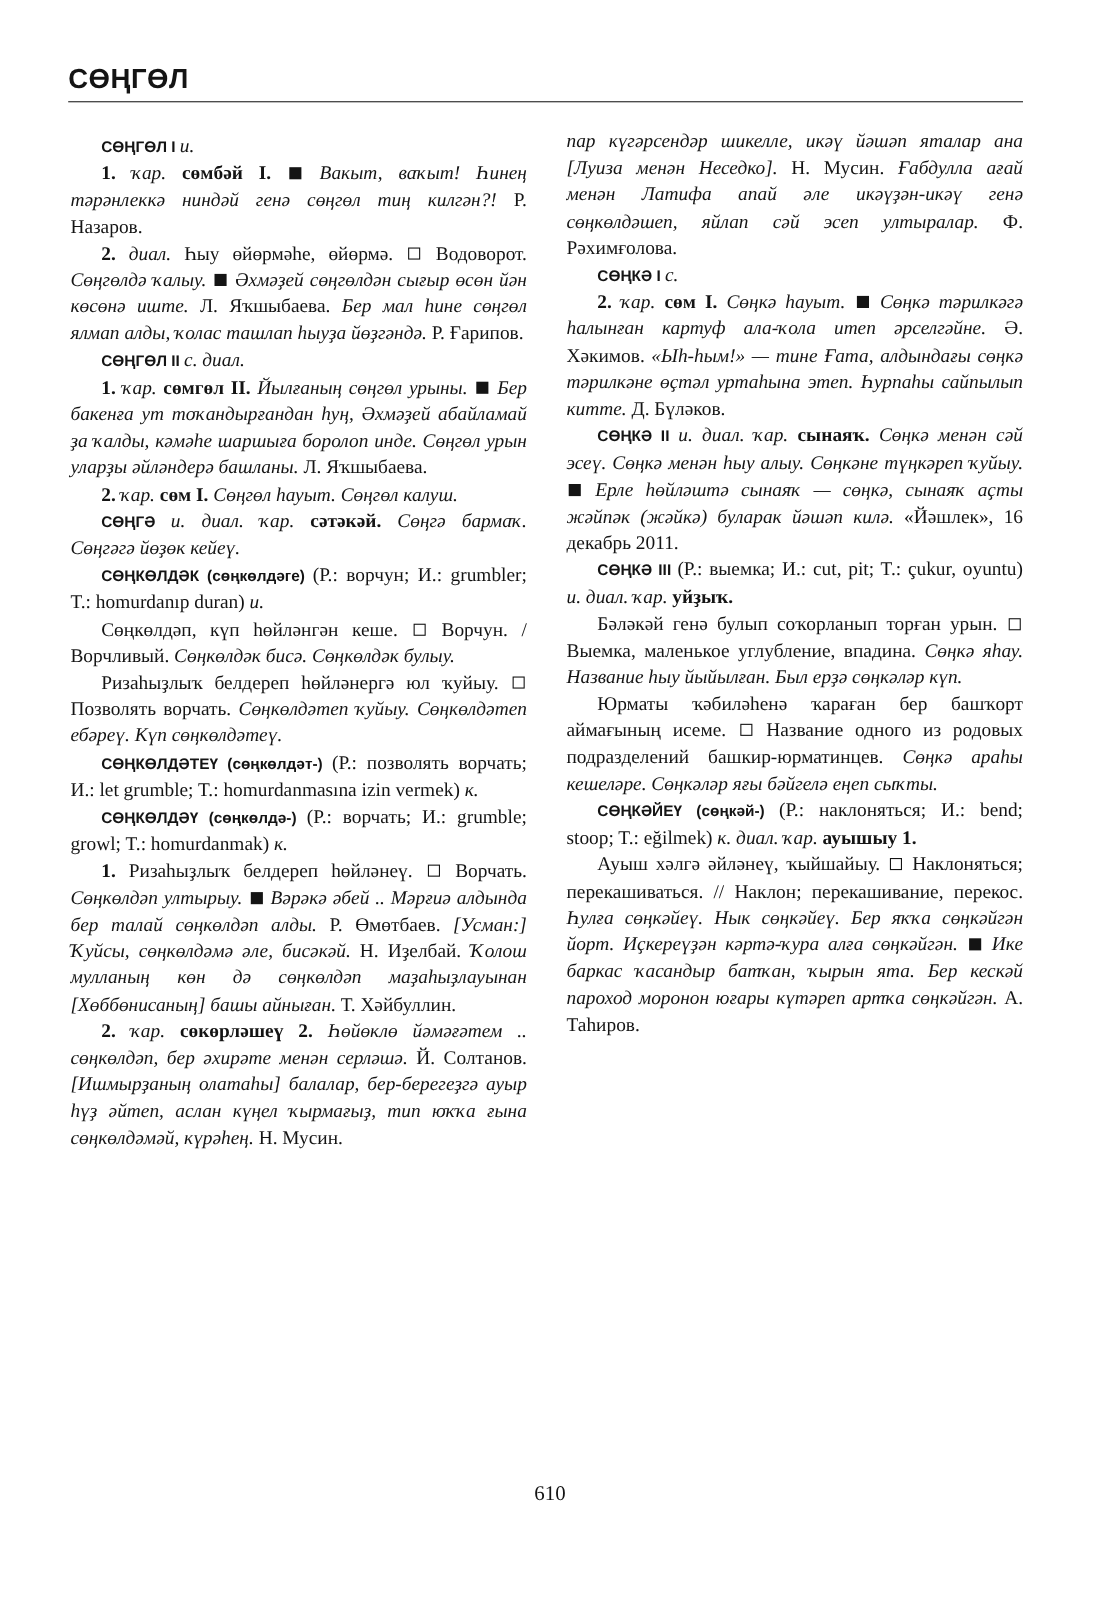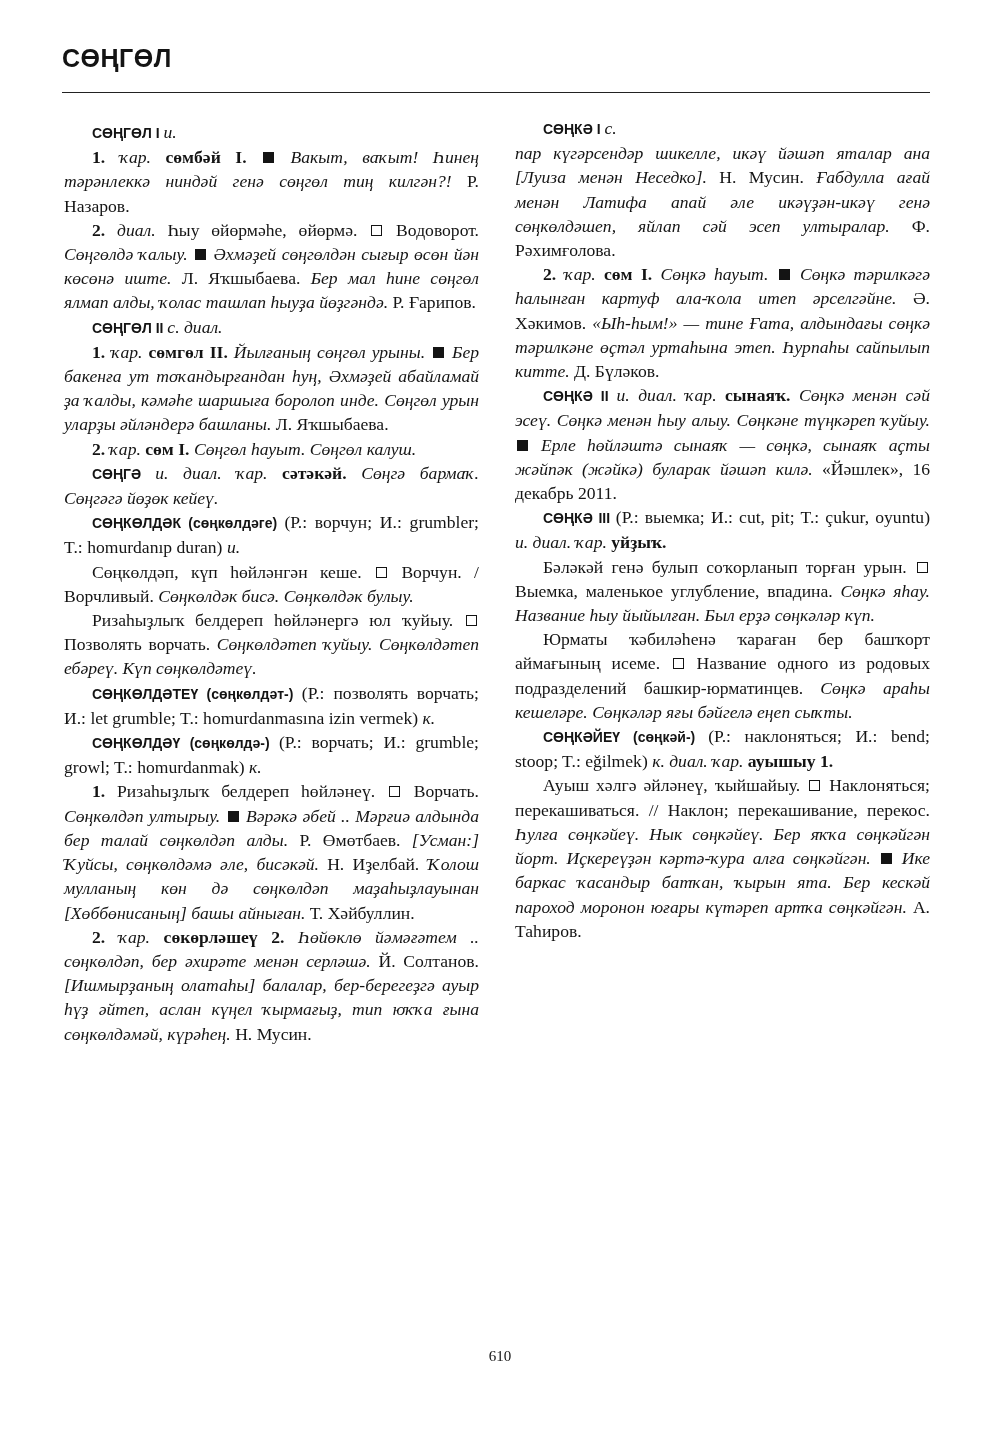--- a/index.html
+++ b/index.html
@@ -1,31 +1,31 @@
 <!DOCTYPE html>
 <html><head>
 <meta charset="utf-8">
 <style>
   html, body { margin: 0; padding: 0; background: #ffffff; }
   body { width: 1000px; height: 1452px; position: relative; overflow: hidden;
          font-family: "Liberation Serif", "DejaVu Serif", serif; color: #141414; }
-  .running-head { position: absolute; left: 62px; top: 44px; font-family: "Liberation Sans", "DejaVu Sans", sans-serif;
+  .running-head { position: absolute; left: 62px; top: 58px; font-family: "Liberation Sans", "DejaVu Sans", sans-serif;
                   font-weight: bold; font-size: 25px; letter-spacing: 0.5px; }
   .head-rule { position: absolute; left: 62px; top: 92px; width: 868px; height: 0; border-top: 1.5px solid #222; }
   .col { position: absolute; top: 120px; width: 415px; font-size: 17.6px; line-height: 24.2px; text-align: justify; hyphens: manual; }
   .col-left { left: 64px; }
   .col-right { left: 515px; top: 116px; }
   .para { margin: 0; text-indent: 28px; }
   .para.cont { text-indent: 0; }
   .hw { font-family: "Liberation Sans", "DejaVu Sans", sans-serif; font-weight: bold; font-size: 14px; }
   .b { font-weight: bold; }
   .i { font-style: italic; }
   .sq-filled { display: inline-block; width: 11px; height: 11px; background: #141414; vertical-align: 0px; margin: 0 2px; }
   .sq-empty { display: inline-block; width: 9px; height: 9px; border: 1.3px solid #141414; vertical-align: 0px; margin: 0 2px; }
-  .page-number { position: absolute; top: 1348px; left: 0; width: 1000px; text-align: center; font-size: 15px; }
+  .page-number { position: absolute; top: 1348px; left: 0; width: 1000px; text-align: center; font-size: 19px; }
 </style>
 </head>
 <body>
 
 <div class="running-head">СӨҢГӨЛ</div>
 <div class="head-rule"></div>
 
 <div class="col col-left">
     <p class="para"><span class="hw">СӨҢГӨЛ I </span><span class="i">и.</span></p>
     <p class="para"><span class="b">1. </span><span class="i">ҡар. </span><span class="b">сөмбәй I. </span><span class="sq-filled"></span><span class="i"> Вакыт, ваҡыт! Һинең тәрәнлеккә ниндәй генә сөңгөл тиң килгән?! </span><span class="">Р. Назаров.</span></p>
@@ -36,22 +36,22 @@
     <p class="para"><span class="hw">СӨҢГӘ </span><span class="i">и. диал. ҡар. </span><span class="b">сәтәкәй. </span><span class="i">Сөңгә бармаҡ. Сөңгәгә йөҙөк кейеү.</span></p>
     <p class="para"><span class="hw">СӨҢКӨЛДӘК (сөңкөлдәге) </span><span class="">(Р.: ворчун; И.: grumbler; T.: homurdanıp duran) </span><span class="i">и.</span></p>
     <p class="para"><span class="">Сөңкөлдәп, күп һөйләнгән кеше. </span><span class="sq-empty"></span><span class=""> Ворчун. / Ворчливый. </span><span class="i">Сөңкөлдәк бисә. Сөңкөлдәк булыу.</span></p>
     <p class="para"><span class="">Ризаһыҙлыҡ белдереп һөйләнергә юл ҡуйыу. </span><span class="sq-empty"></span><span class=""> Позволять ворчать. </span><span class="i">Сөңкөлдәтеп ҡуйыу. Сөңкөлдәтеп ебәреү. Күп сөңкөлдәтеү.</span></p>
     <p class="para"><span class="hw">СӨҢКӨЛДӘТЕҮ (сөңкөлдәт-) </span><span class="">(Р.: позволять ворчать; И.: let grumble; T.: homurdanmasına izin vermek) </span><span class="i">к.</span></p>
     <p class="para"><span class="hw">СӨҢКӨЛДӘҮ (сөңкөлдә-) </span><span class="">(Р.: ворчать; И.: grumble; growl; T.: homurdanmak) </span><span class="i">к.</span></p>
     <p class="para"><span class="b">1. </span><span class="">Ризаһыҙлыҡ белдереп һөйләнеү. </span><span class="sq-empty"></span><span class=""> Ворчать. </span><span class="i">Сөңкөлдәп ултырыу. </span><span class="sq-filled"></span><span class="i"> Вәрәкә әбей .. Мәрғиә алдында бер талай сөңкөлдәп алды. </span><span class="">Р. Өмөтбаев. </span><span class="i">[Усман:] Ҡуйсы, сөңкөлдәмә әле, бисәкәй. </span><span class="">Н. Иҙелбай. </span><span class="i">Ҡолош мулланың көн дә сөңкөлдәп маҙаһыҙлауынан [Хөббөнисаның] башы айныған. </span><span class="">Т. Хәйбуллин.</span></p>
     <p class="para"><span class="b">2. </span><span class="i">ҡар. </span><span class="b">сөкөрләшеү 2. </span><span class="i">Һөйөклө йәмәғәтем .. сөңкөлдәп, бер әхирәте менән серләшә. </span><span class="">Й. Солтанов. </span><span class="i">[Ишмырҙаның олатаһы] балалар, бер-берегеҙгә ауыр һүҙ әйтеп, аслан күңел ҡырмағыҙ, тип юҡҡа ғына сөңкөлдәмәй, күрәһең. </span><span class="">Н. Мусин.</span></p>
   </div>
 <div class="col col-right">
+    <p class="para cont"><span class="i">пар күгәрсендәр шикелле, икәү йәшәп яталар ана [Луиза менән Неседко]. </span><span class="">Н. Мусин. </span><span class="i">Ғабдулла ағай менән Латифа апай әле икәүҙән-икәү генә сөңкөлдәшеп, яйлап сәй эсеп ултыралар. </span><span class="">Ф. Рәхимғолова.</span></p>
     <p class="para"><span class="hw">СӨҢКӘ I </span><span class="i">с.</span></p>
-    <p class="para cont"><span class="i">пар күгәрсендәр шикелле, икәү йәшәп яталар ана [Луиза менән Неседко]. </span><span class="">Н. Мусин. </span><span class="i">Ғабдулла ағай менән Латифа апай әле икәүҙән-икәү генә сөңкөлдәшеп, яйлап сәй эсеп ултыралар. </span><span class="">Ф. Рәхимғолова.</span></p>
     <p class="para"><span class="b">2. </span><span class="i">ҡар. </span><span class="b">сөм I. </span><span class="i">Сөңкә һауыт. </span><span class="sq-filled"></span><span class="i"> Сөңкә тәрилкәгә һалынған картуф ала-ҡола итеп әрселгәйне. </span><span class="">Ә. Хәкимов. </span><span class="i">«Ыһ-һым!» — тине Ғата, алдындағы сөңкә тәрилкәне өҫтәл уртаһына этеп. Һурпаһы сайпылып китте. </span><span class="">Д. Бүләков.</span></p>
     <p class="para"><span class="hw">СӨҢКӘ II </span><span class="i">и. диал. ҡар. </span><span class="b">сынаяҡ. </span><span class="i">Сөңкә менән сәй эсеү. Сөңкә менән һыу алыу. Сөңкәне түңкәреп ҡуйыу. </span><span class="sq-filled"></span><span class="i"> Ерле һөйләштә сынаяҡ — сөңкә, сынаяҡ аҫты жәйпәк (жәйкә) буларак йәшәп килә. </span><span class="">«Йәшлек», 16 декабрь 2011.</span></p>
     <p class="para"><span class="hw">СӨҢКӘ III </span><span class="">(Р.: выемка; И.: cut, pit; T.: çukur, oyuntu) </span><span class="i">и. диал. ҡар. </span><span class="b">уйҙыҡ.</span></p>
     <p class="para"><span class="">Бәләкәй генә булып соҡорланып торған урын. </span><span class="sq-empty"></span><span class=""> Выемка, маленькое углубление, впадина. </span><span class="i">Сөңкә яһау. Название һыу йыйылған. Был ерҙә сөңкәләр күп.</span></p>
     <p class="para"><span class="">Юрматы ҡәбиләһенә ҡараған бер башҡорт аймағының исеме. </span><span class="sq-empty"></span><span class=""> Название одного из родовых подразделений башкир-юрматинцев. </span><span class="i">Сөңкә араһы кешеләре. Сөңкәләр яғы бәйгелә еңеп сыҡты.</span></p>
     <p class="para"><span class="hw">СӨҢКӘЙЕҮ (сөңкәй-) </span><span class="">(Р.: наклоняться; И.: bend; stoop; T.: eğilmek) </span><span class="i">к. диал. ҡар. </span><span class="b">ауышыу 1.</span></p>
     <p class="para"><span class="">Ауыш хәлгә әйләнеү, ҡыйшайыу. </span><span class="sq-empty"></span><span class=""> Наклоняться; перекашиваться. // Наклон; перекашивание, перекос. </span><span class="i">Һулға сөңкәйеү. Нык сөңкәйеү. Бер яҡҡа сөңкәйгән йорт. Иҫкереүҙән кәртә-ҡура алға сөңкәйгән. </span><span class="sq-filled"></span><span class="i"> Ике баркас ҡасандыр батҡан, ҡырын ята. Бер кескәй пароход моронон юғары күтәреп артҡа сөңкәйгән. </span><span class="">А. Таһиров.</span></p>
   </div>
 
 <div class="page-number">610</div>

